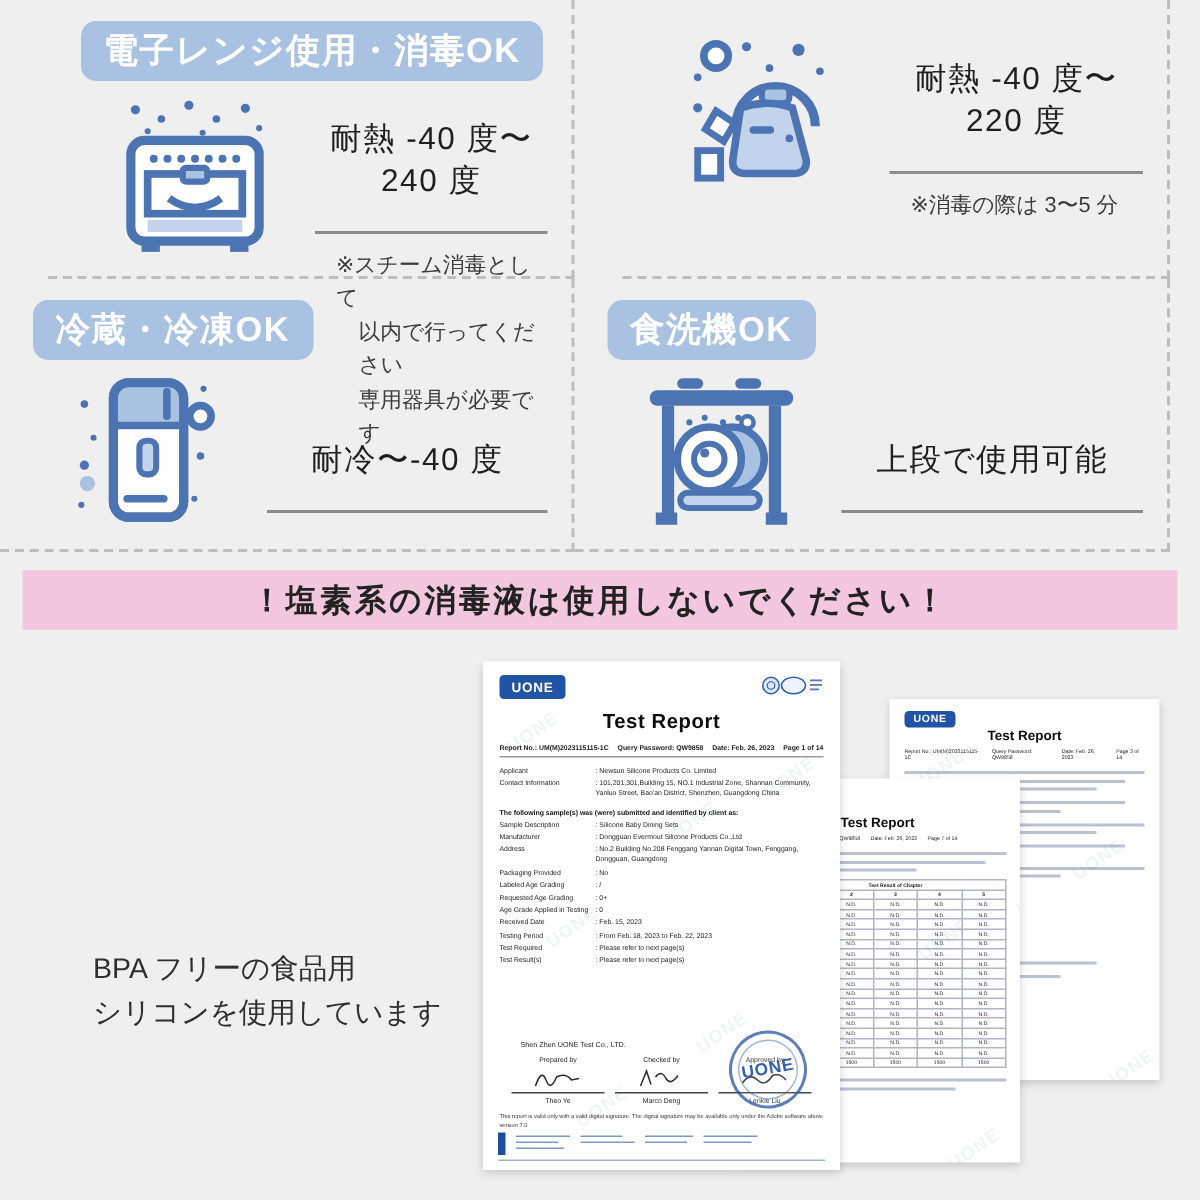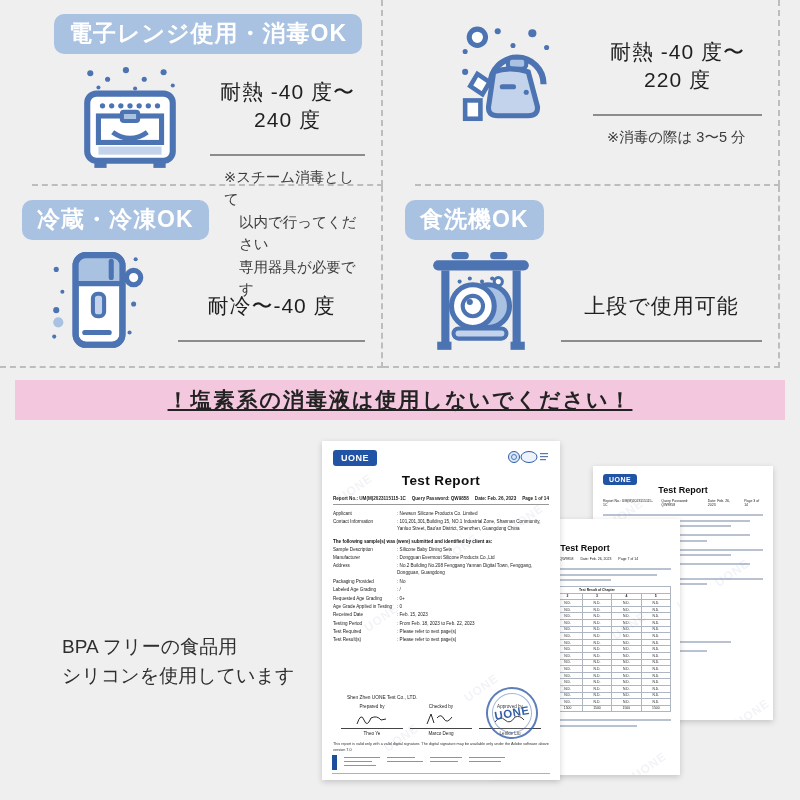--- a/index.html
+++ b/index.html
@@ -19,21 +19,21 @@
   .text-col { flex:1; margin:0 16px 0 24px; }
   .temp { display:block; text-align:center; font-size:21px; color:#1f1f1f; letter-spacing:1px;
           padding-bottom:20px; border-bottom:2px solid #8c8c8c; margin-top:24px; }
   .row2 .temp { margin-top:52px; }
   .notes { margin-top:10px; font-size:14.5px; color:#3c3c3c; line-height:1.55; padding-left:14px; }
   .note-ind { padding-left:15px; }
 
   
   .banner { margin:12px 15px 0; height:40px; background:#f3c7dd; display:flex;
             align-items:center; justify-content:center; font-size:21px; font-weight:700;
-            color:#222; letter-spacing:2px;text-decoration:underline; }
+            color:#222; letter-spacing:2px; }
 
   
   .bottom { position:relative; height:380px; }
   .cert-box { position:absolute; left:50px; top:105px; width:247px; height:93px;
               background:#f7edd8; border:2px solid #4a4a4a; border-radius:26px;
               display:flex; flex-direction:column; align-items:center; justify-content:center;
               font-size:27px; font-weight:600; color:#141414; letter-spacing:1px; line-height:1.35; }
   .cert-desc { position:absolute; left:62px; top:212px; font-size:19px; color:#2e2e2e; line-height:1.55; }
 
   

